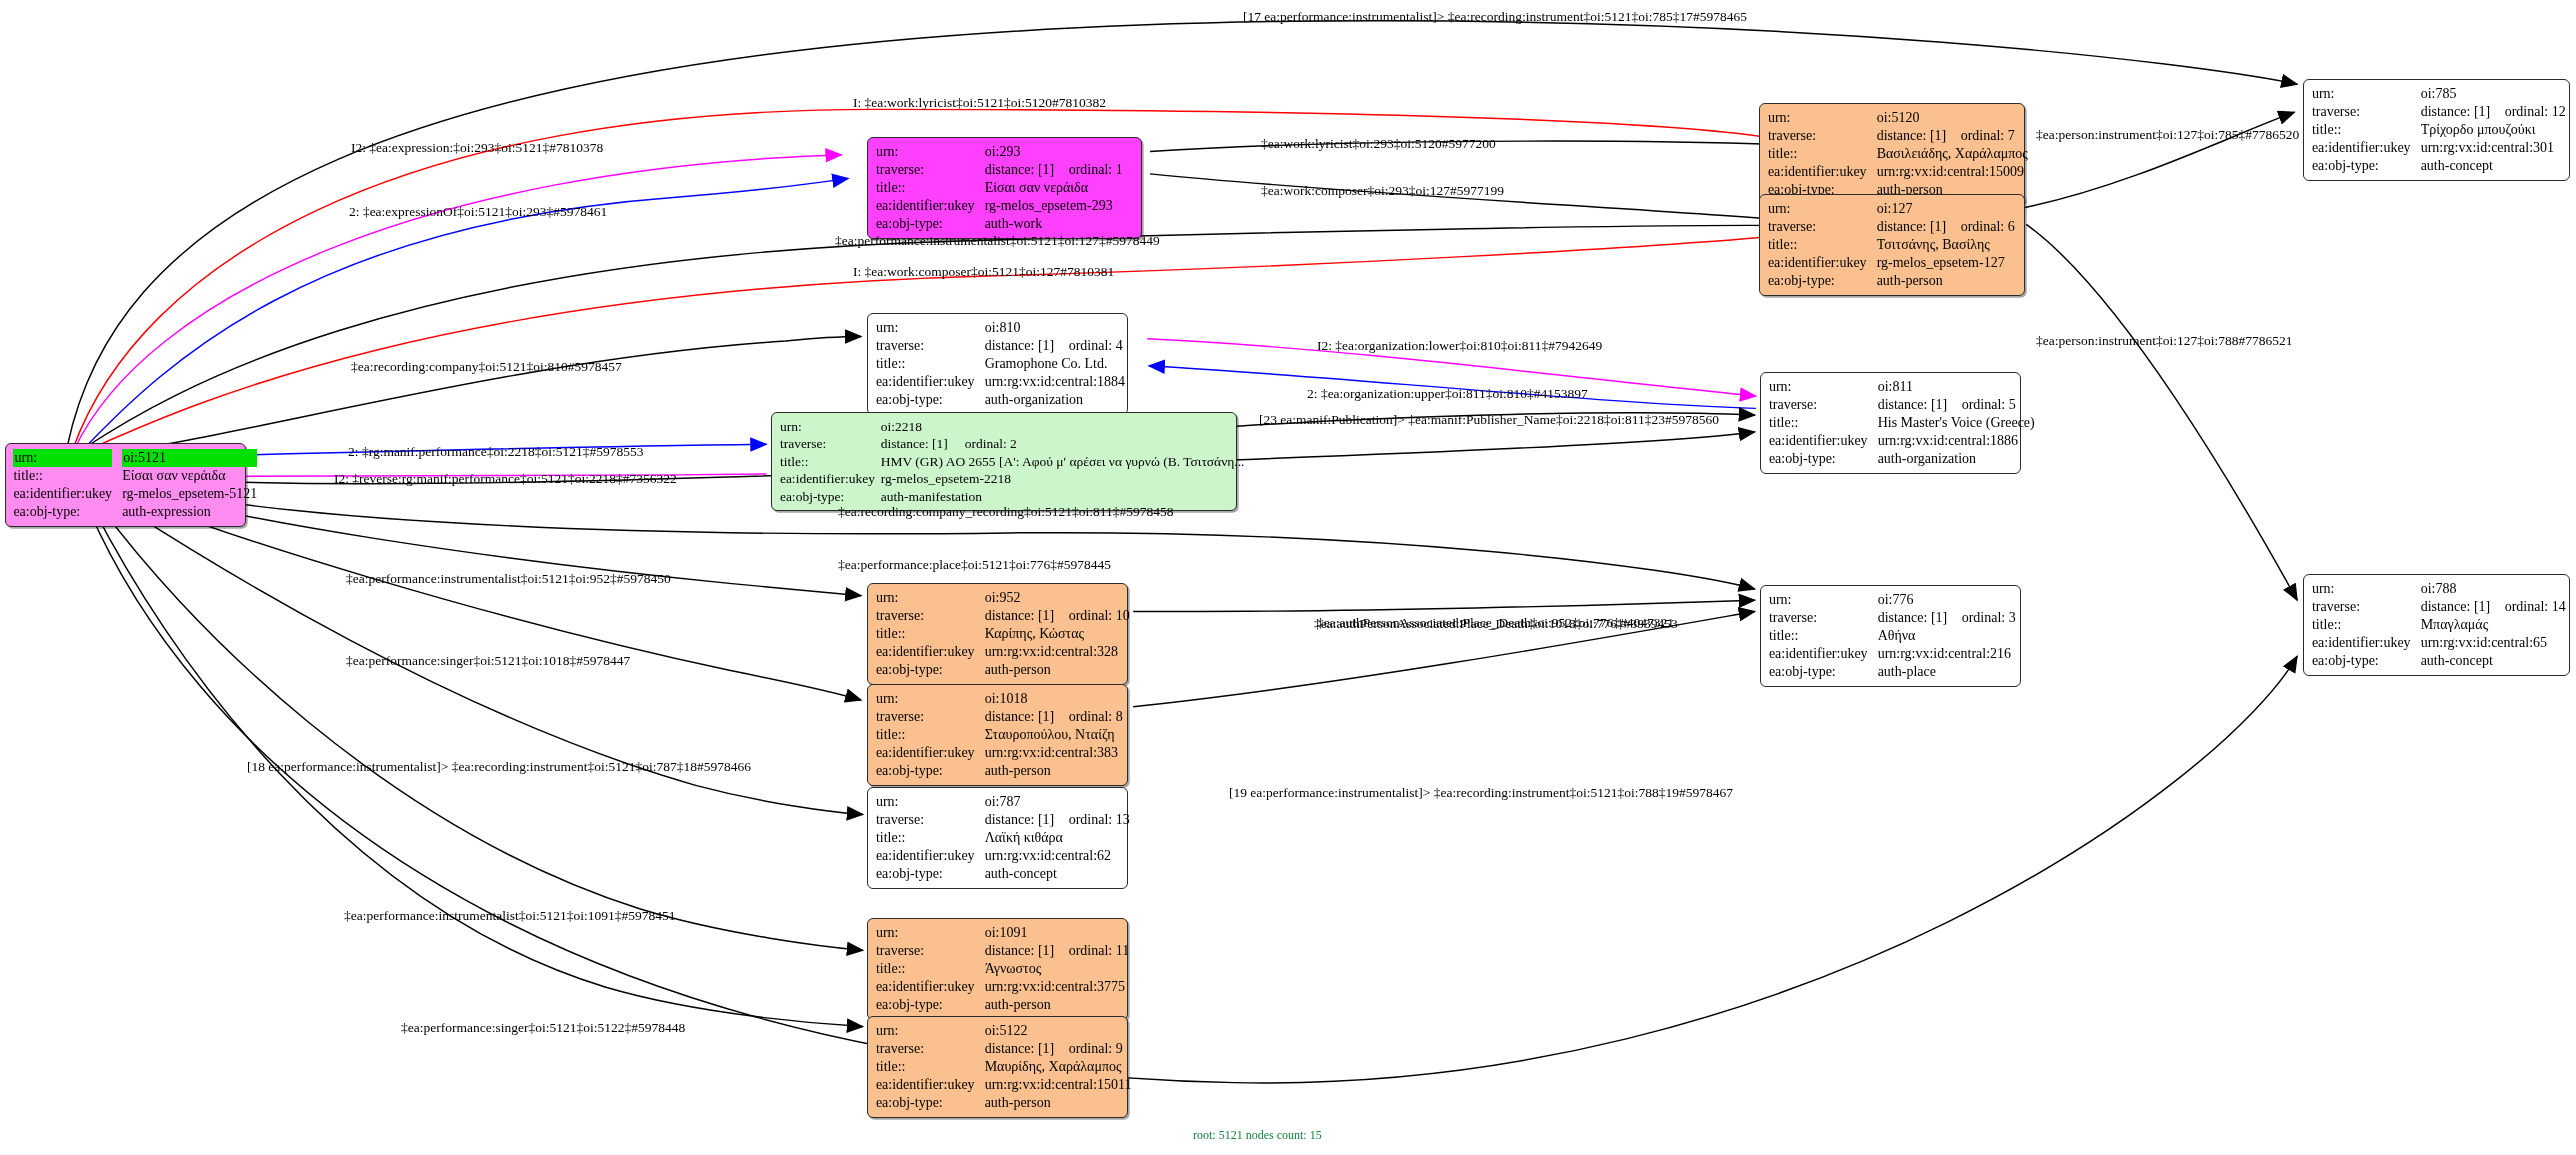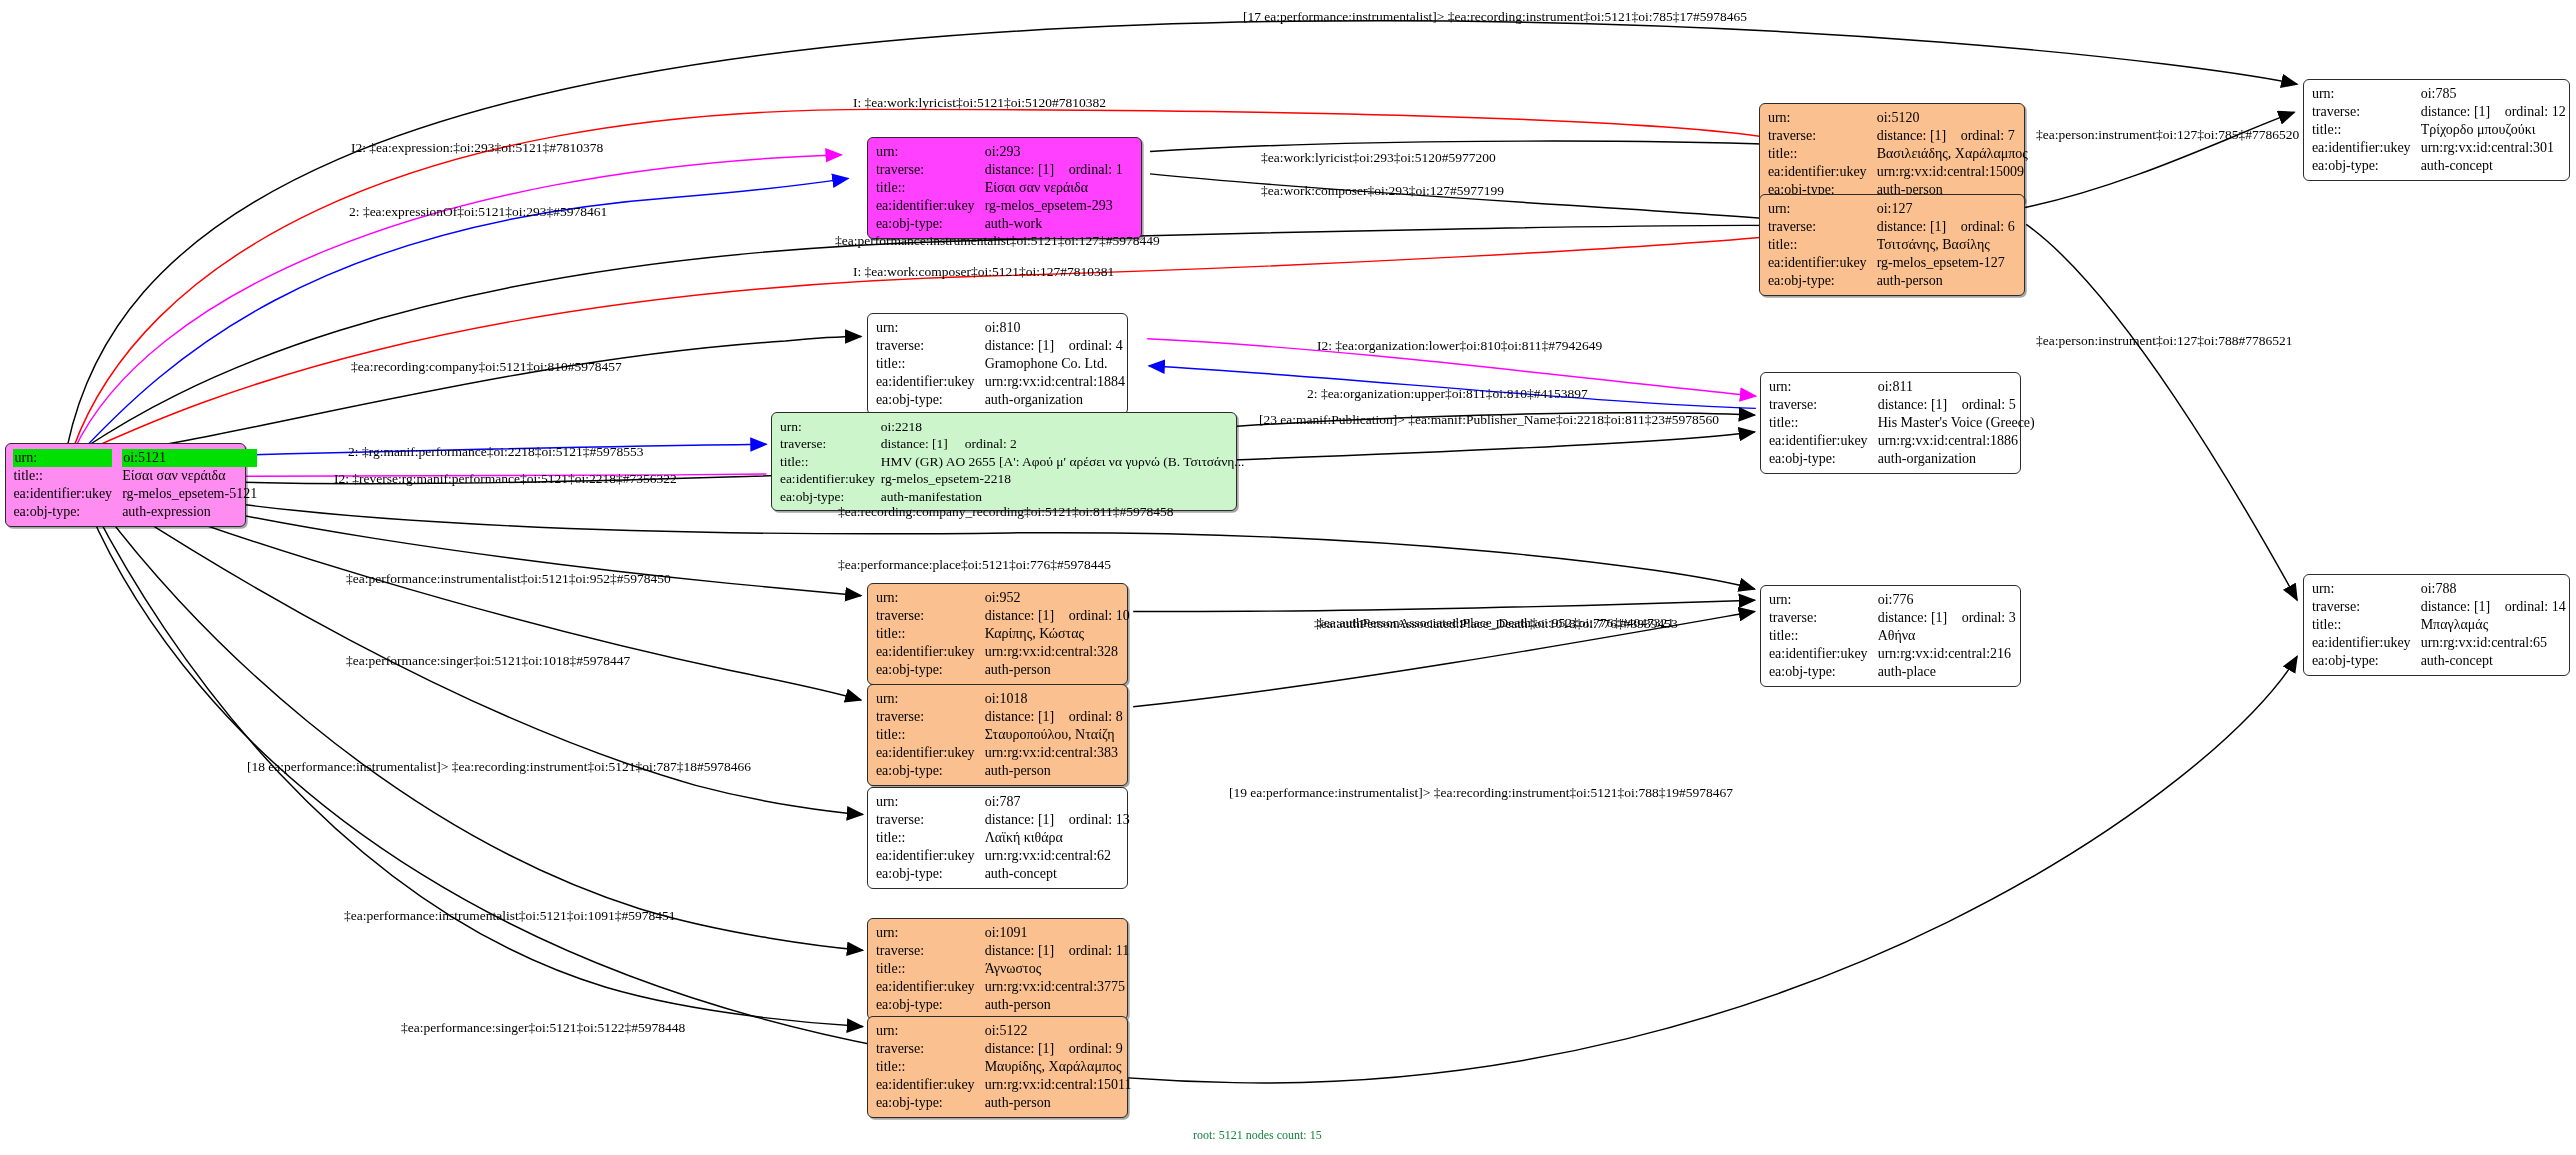--- a/index.html
+++ b/index.html
@@ -548,21 +548,21 @@
         <td class="v">auth-concept</td>
       </tr>
     </tbody>
       </table>
   </div>
 
   <div class="edge-label" style="left:1243px; top:10px;">[17 ea:performance:instrumentalist]&gt; ‡ea:recording:instrument‡oi:5121‡oi:785‡17#5978465</div>
   <div class="edge-label" style="left:853px; top:96px;">I: ‡ea:work:lyricist‡oi:5121‡oi:5120#7810382</div>
   <div class="edge-label" style="left:351px; top:141px;">I2: ‡ea:expression:‡oi:293‡oi:5121‡#7810378</div>
   <div class="edge-label" style="left:349px; top:205px;text-align:center;">2: ‡ea:expressionOf‡oi:5121‡oi:293‡#5978461</div>
-  <div class="edge-label" style="left:1261px; top:137px;margin-top:14px;">‡ea:work:lyricist‡oi:293‡oi:5120#5977200</div>
+  <div class="edge-label" style="left:1261px; top:137px;">‡ea:work:lyricist‡oi:293‡oi:5120#5977200</div>
   <div class="edge-label" style="left:1261px; top:184px;">‡ea:work:composer‡oi:293‡oi:127#5977199</div>
   <div class="edge-label" style="left:2036px; top:128px;">‡ea:person:instrument‡oi:127‡oi:785‡#7786520</div>
   <div class="edge-label" style="left:835px; top:234px;">‡ea:performance:instrumentalist‡oi:5121‡oi:127‡#5978449</div>
   <div class="edge-label" style="left:853px; top:265px;">I: ‡ea:work:composer‡oi:5121‡oi:127#7810381</div>
   <div class="edge-label" style="left:351px; top:360px;">‡ea:recording:company‡oi:5121‡oi:810#5978457</div>
   <div class="edge-label" style="left:1317px; top:339px;">I2: ‡ea:organization:lower‡oi:810‡oi:811‡#7942649</div>
   <div class="edge-label" style="left:1307px; top:387px;">2: ‡ea:organization:upper‡oi:811‡oi:810‡#4153897</div>
   <div class="edge-label" style="left:1259px; top:413px;">[23 ea:manif:Publication]&gt; ‡ea:manif:Publisher_Name‡oi:2218‡oi:811‡23#5978560</div>
   <div class="edge-label" style="left:2036px; top:334px;">‡ea:person:instrument‡oi:127‡oi:788#7786521</div>
   <div class="edge-label" style="left:348px; top:445px;">2: ‡rg:manif:performance‡oi:2218‡oi:5121‡#5978553</div>

